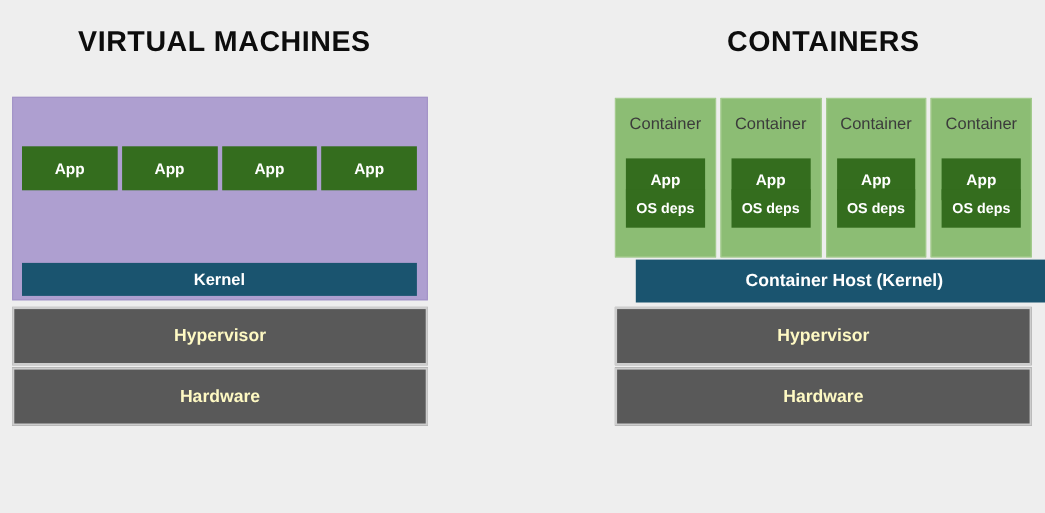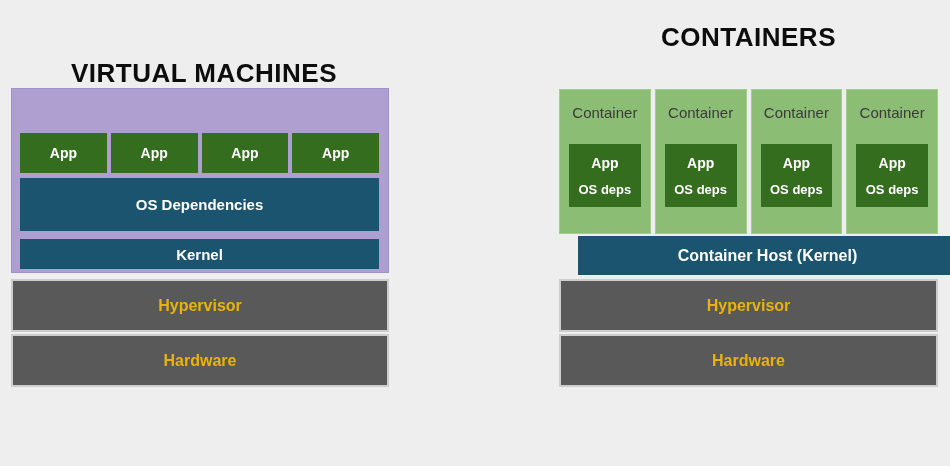--- a/index.html
+++ b/index.html
@@ -17,21 +17,21 @@
   }
   .panel-title {
     position: absolute;
     top: 22px;
     text-align: center;
     font-size: 26px;
     font-weight: 700;
     color: #0d0d0d;
     letter-spacing: 0.5px;
   }
-  .title-left  { left: 14px;  width: 380px; margin-top: 36px; }
+  .title-left  { left: 14px;  width: 380px; }
   .title-right { left: 559px; width: 379px; }
 
   
   .vm-box {
     position: absolute;
     left: 11px; top: 88px;
     width: 378px; height: 185px;
     background: #ae9fd0;
     border: 1px solid #a293c6;
     box-sizing: border-box;
@@ -79,21 +79,21 @@
     position: absolute;
     left: 8px; right: 9px; top: 150px;
     height: 30px;
     font-size: 15px;
   }
   .gray-box {
     position: absolute;
     background: #595959;
     border: 2px solid #cdcdcd;
     box-sizing: border-box;
-    color: #eab308;
+    color: #fef9c3;
     font-size: 16px;
     font-weight: 700;
     display: flex;
     align-items: center;
     justify-content: center;
   }
   .hyp-left { left: 11px; top: 279px; width: 378px; height: 53px; }
   .hw-left  { left: 11px; top: 334px; width: 378px; height: 53px; }
 
   .caption {
@@ -159,21 +159,20 @@
 
   <div class="panel-title title-left">VIRTUAL MACHINES</div>
 
   <div class="vm-box">
     <div class="apps-row">
       <div class="app-box">App</div>
       <div class="app-box">App</div>
       <div class="app-box">App</div>
       <div class="app-box">App</div>
     </div>
-    <div class="teal-box osdep-box">OS Dependencies</div>
     <div class="teal-box kernel-box">Kernel</div>
   </div>
 
   <div class="gray-box hyp-left">Hypervisor</div>
   <div class="gray-box hw-left">Hardware</div>
 
 
   <div class="panel-title title-right">CONTAINERS</div>
 
   <div class="containers-row">

